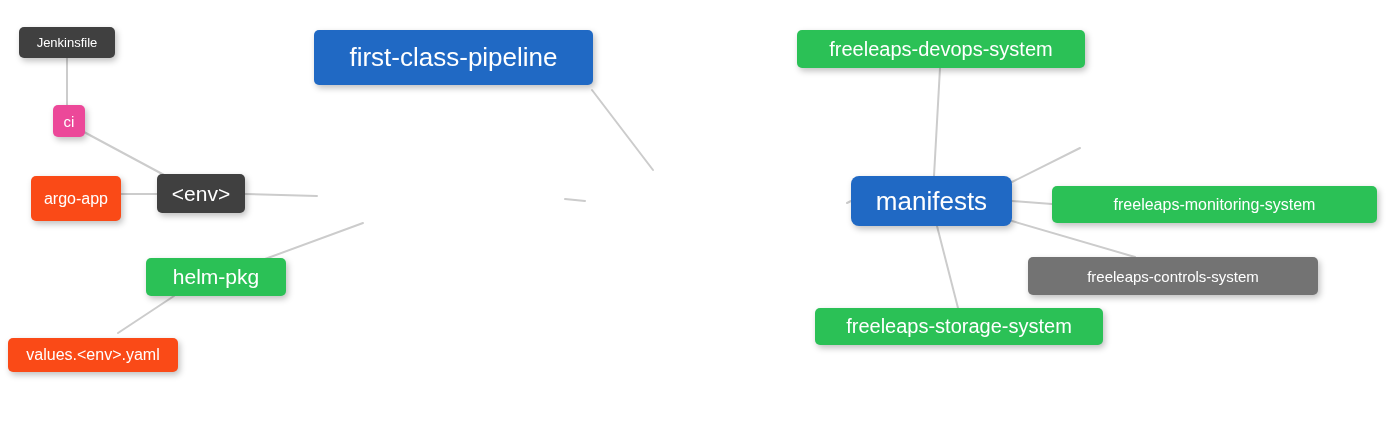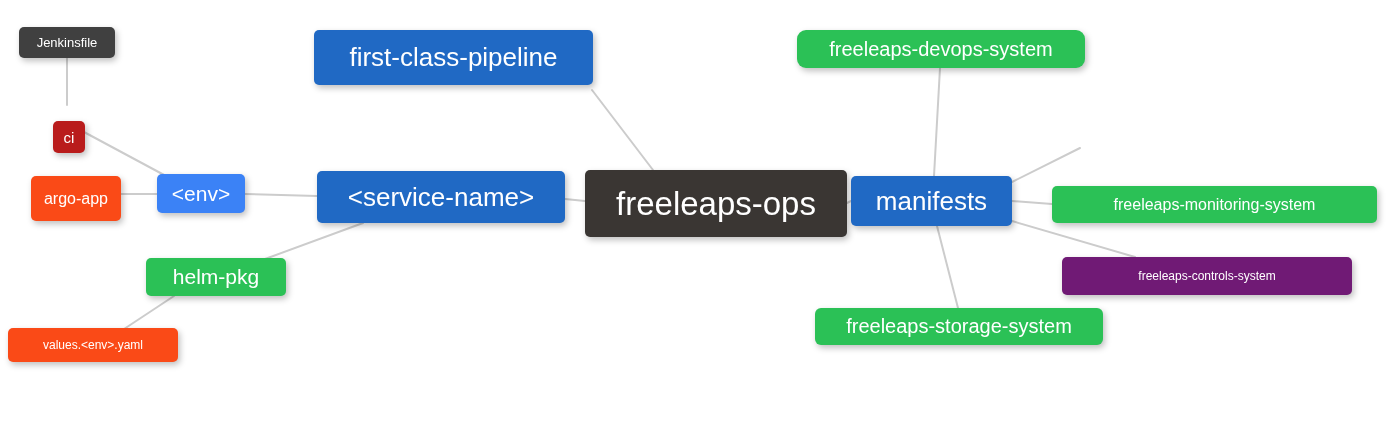--- a/index.html
+++ b/index.html
@@ -62,40 +62,38 @@
       <line class="edge" x1="934" y1="176" x2="940" y2="68"></line>
       <line class="edge" x1="1012" y1="182" x2="1080" y2="148"></line>
       <line class="edge" x1="1012" y1="201" x2="1052" y2="204"></line>
       <line class="edge" x1="1012" y1="221" x2="1135" y2="257"></line>
       <line class="edge" x1="937" y1="226" x2="958" y2="308"></line>
     </g>
   </svg>
 
   <div class="node" style="left: 19px; top: 27px; width: 96px; height: 31px; font-size: 13px; background: #404040;">Jenkinsfile</div>
 
-  <div class="node" style="left: 53px; top: 105px; width: 32px; height: 32px; font-size: 15px; background: #b91c1c; margin-top: 16px;">ci</div>
+  <div class="node" style="left: 53px; top: 105px; width: 32px; height: 32px; font-size: 15px; background: #ec4899;">ci</div>
 
   <div class="node" style="left: 31px; top: 176px; width: 90px; height: 45px; font-size: 16px; background: rgb(250, 74, 23);">argo-app</div>
 
-  <div class="node" style="left: 157px; top: 174px; width: 88px; height: 39px; font-size: 21px; background: #3b82f6;">&lt;env&gt;</div>
+  <div class="node" style="left: 157px; top: 174px; width: 88px; height: 39px; font-size: 21px; background: #404040;">&lt;env&gt;</div>
 
   <div class="node" style="left: 146px; top: 258px; width: 140px; height: 38px; font-size: 21px; background: rgb(43, 193, 86);">helm-pkg</div>
 
-  <div class="node" style="left: 8px; top: 328px; width: 170px; height: 34px; font-size: 12px; background: rgb(250, 74, 23);">values.&lt;env&gt;.yaml</div>
+  <div class="node" style="left: 8px; top: 338px; width: 170px; height: 34px; font-size: 16px; background: rgb(250, 74, 23);">values.&lt;env&gt;.yaml</div>
 
   <div class="node" style="left: 314px; top: 30px; width: 279px; height: 55px; font-size: 26px; background: rgb(32, 105, 196);">first-class-pipeline</div>
 
-  <div class="node" style="left: 317px; top: 171px; width: 248px; height: 52px; font-size: 26px; background: rgb(32, 105, 196);">&lt;service-name&gt;</div>
 
-  <div class="node" style="left: 585px; top: 170px; width: 262px; height: 67px; font-size: 33px; background: rgb(58, 54, 51);">freeleaps-ops</div>
 
-  <div class="node" style="left: 851px; top: 176px; width: 161px; height: 50px; font-size: 26px; background: rgb(32, 105, 196);">manifests</div>
+  <div class="node" style="left: 851px; top: 176px; width: 161px; height: 50px; font-size: 26px; background: rgb(32, 105, 196); border-radius: 8px;">manifests</div>
 
-  <div class="node" style="left: 797px; top: 30px; width: 288px; height: 38px; font-size: 20px; background: rgb(43, 193, 86); border-radius: 9px;">freeleaps-devops-system</div>
+  <div class="node" style="left: 797px; top: 30px; width: 288px; height: 38px; font-size: 20px; background: rgb(43, 193, 86);">freeleaps-devops-system</div>
 
 
   <div class="node" style="left: 1052px; top: 186px; width: 325px; height: 37px; font-size: 16px; background: rgb(43, 193, 86);">freeleaps-monitoring-system</div>
 
-  <div class="node" style="left: 1062px; top: 257px; width: 290px; height: 38px; font-size: 12px; background: #701a75;">freeleaps-controls-system</div>
+  <div class="node" style="left: 1028px; top: 257px; width: 290px; height: 38px; font-size: 15px; background: #737373;">freeleaps-controls-system</div>
 
-  <div class="node" style="left: 815px; top: 308px; width: 288px; height: 37px; font-size: 20px; background: rgb(43, 193, 86); border-radius: 6px;">freeleaps-storage-system</div>
+  <div class="node" style="left: 815px; top: 308px; width: 288px; height: 37px; font-size: 20px; background: rgb(43, 193, 86);">freeleaps-storage-system</div>
 
 </div>
 
 </body></html>

